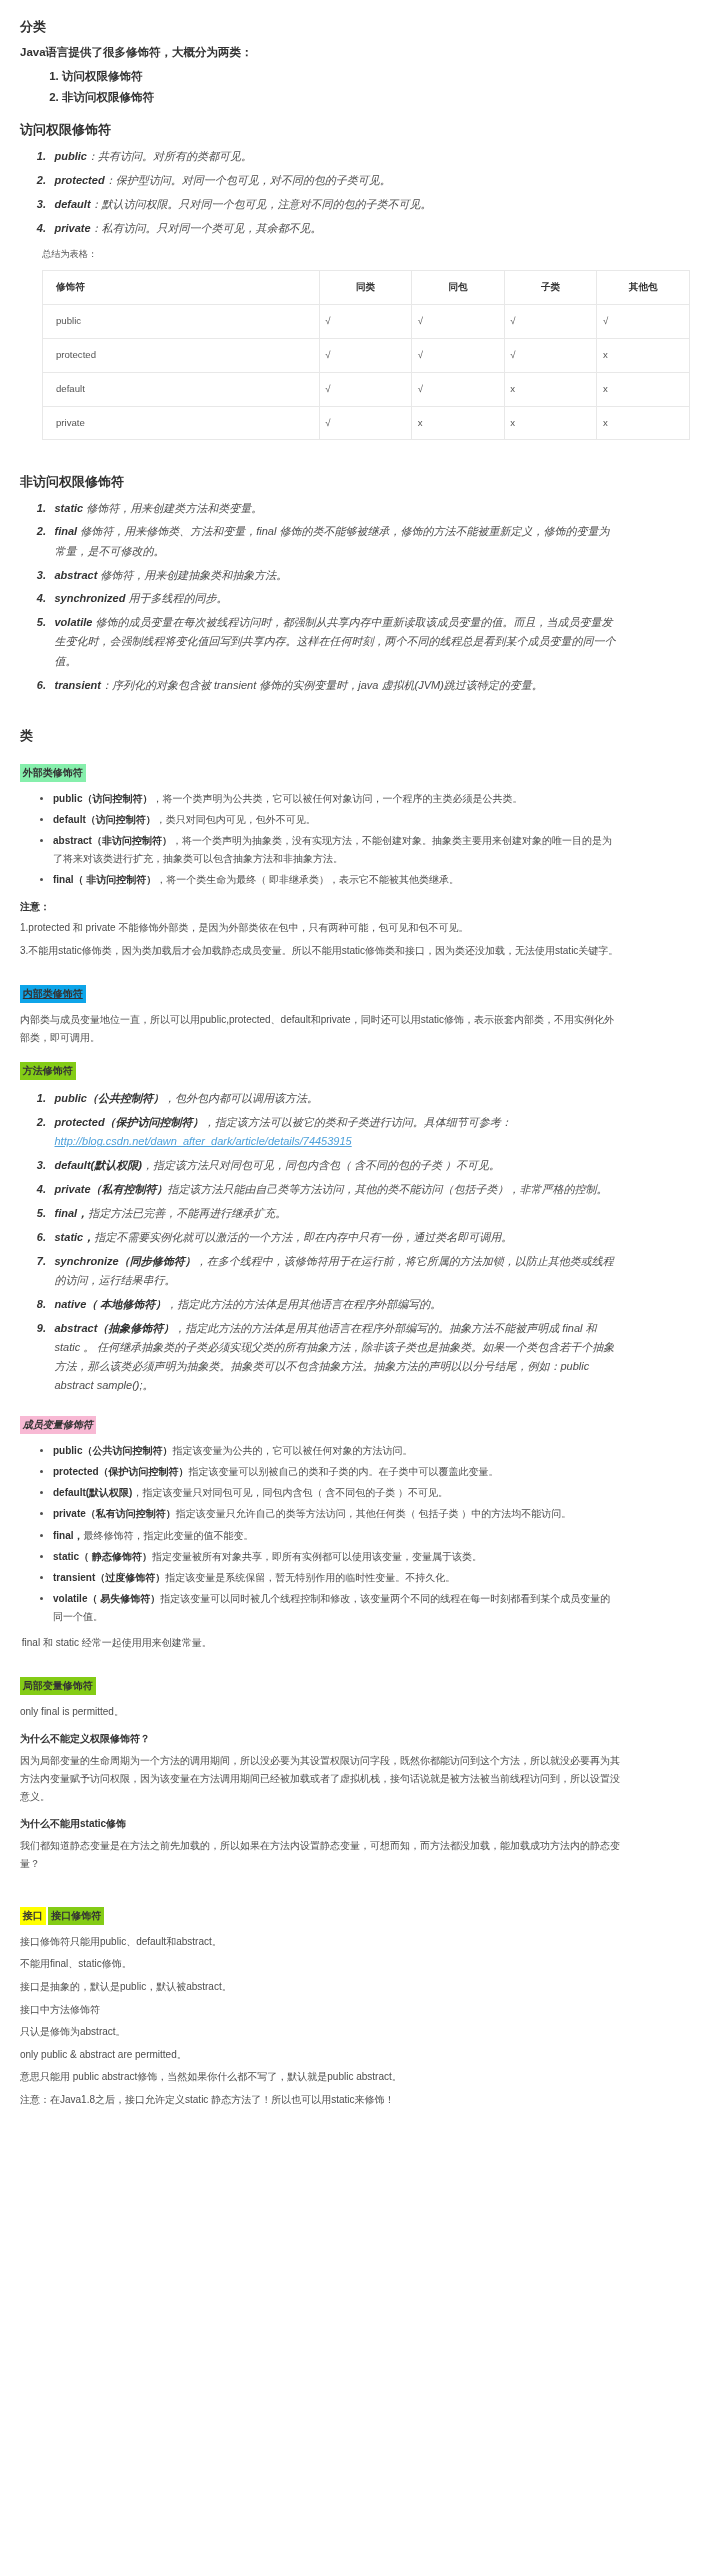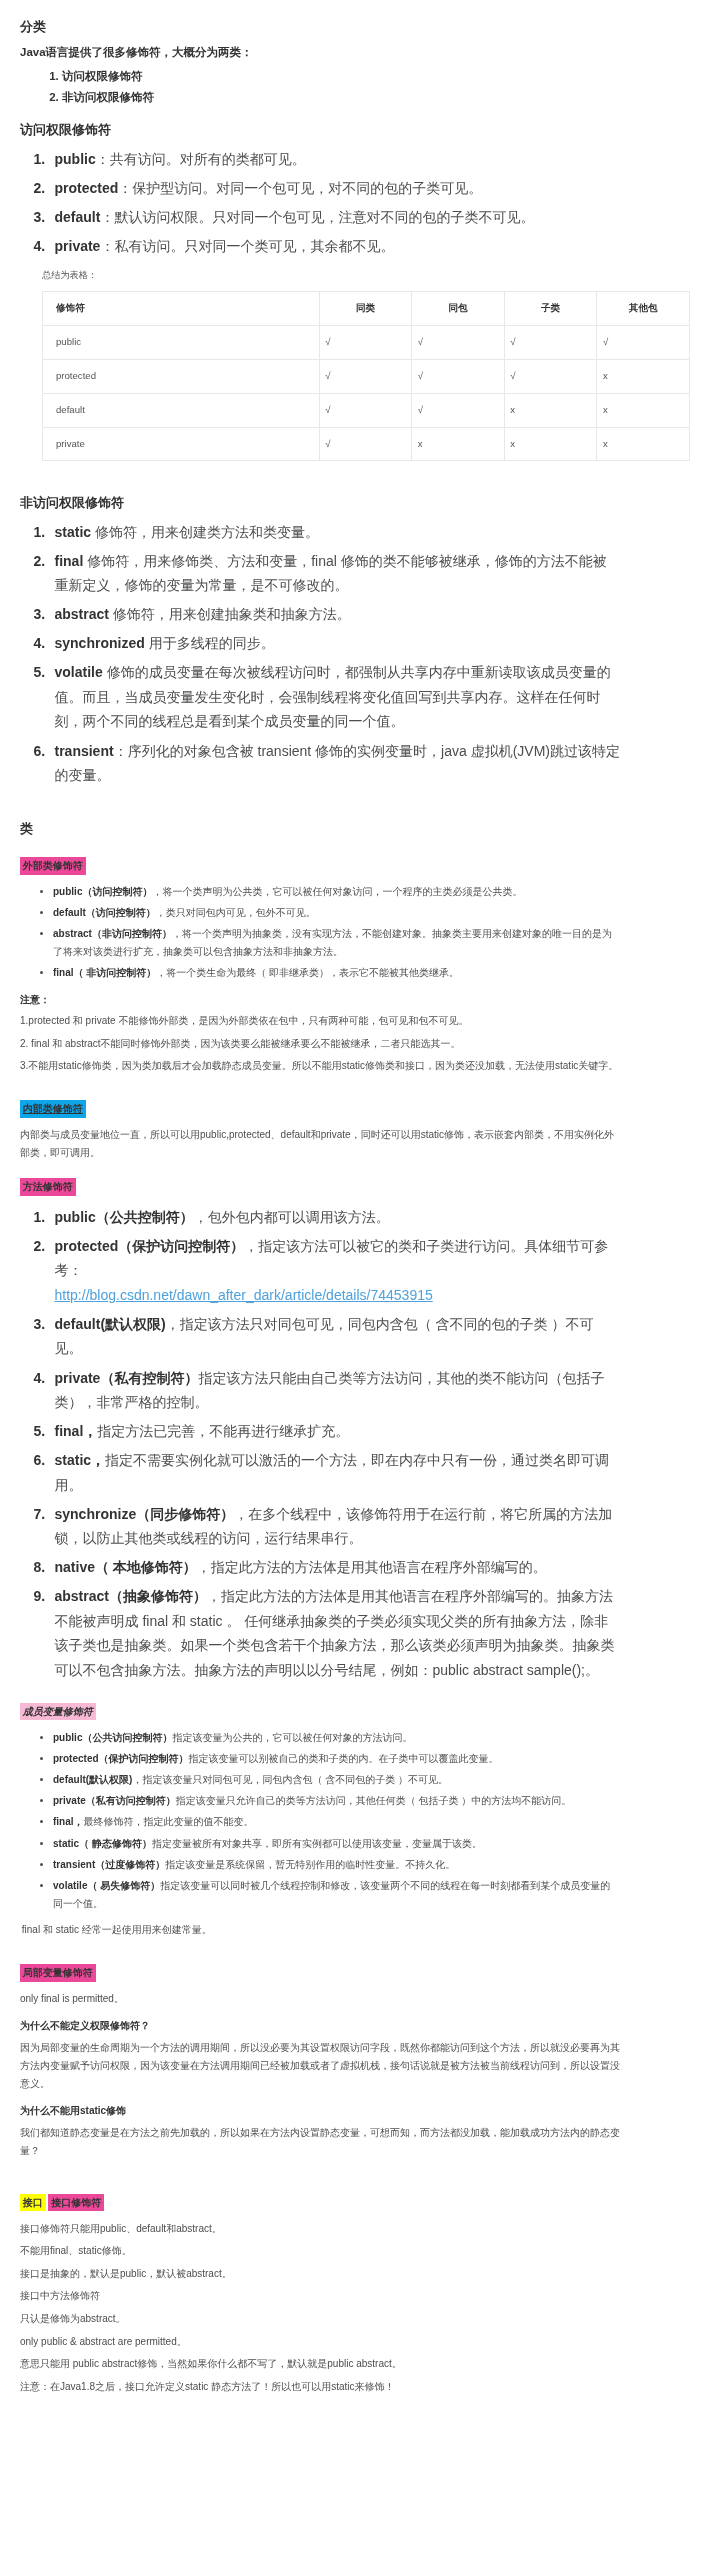--- a/index.html
+++ b/index.html
@@ -43,24 +43,25 @@
     line-height: 1.65;
   }
 
   ol.numlist {
     margin: 5.5px 0 9.2px 0;
     padding-left: 29px;
     list-style: decimal;
   }
   ol.numlist > li {
     margin: 4.6px 0;
-    font-size: 14px;
+    font-size: 11px;
     color: #4d4d4d;
     line-height: 1.75;
     padding-left: 5.5px;
+    font-style: italic;
   }
   ol.numlist > li::marker { font-weight: bold; color: #333; }
   ol.numlist b { color: #333333; font-weight: bold; }
 
   ul.bullets {
     margin: 4.6px 0 9.2px 0;
     padding-left: 33px;
     list-style: disc;
   }
   ul.bullets > li {
@@ -102,24 +103,24 @@
   .hl {
     display: inline-block;
     background: #ffff00;
     color: #333333;
     font-weight: bold;
     font-size: 10px;
     padding: 0.9px 2.8px;
     margin: 11px 0 3.7px 0;
     line-height: 1.6;
   }
-  .hl.green { background: #ec4899; }
+  .hl.green { background: #84cc16; }
   .hl.blue  { background: #0ea5e9; text-decoration: underline; }
   .hl.pink  { background: #f8b9d4; font-style: italic; }
-  .hl.orange{ background: #ec4899; }
+  .hl.orange{ background: #86efac; }
 
   a.link { color: #4ea1db; text-decoration: underline; word-break: break-all; }
   .spacer { height: 9.2px; }
   .spacer.lg { height: 18.4px; }
 </style>
 </head>
 <body>
 
 <div class="page">
 
@@ -234,21 +235,20 @@
     <li>
       <b>abstract（非访问控制符）</b><span>，将一个类声明为抽象类，没有实现方法，不能创建对象。抽象类主要用来创建对象的唯一目的是为了将来对该类进行扩充，抽象类可以包含抽象方法和非抽象方法。</span>
     </li>
     <li>
       <b>final（ 非访问控制符）</b><span>，将一个类生命为最终（ 即非继承类），表示它不能被其他类继承。</span>
     </li>
   </ul>
 
   <p class="note-title">注意：</p>
   <p class="para">1.protected 和 private 不能修饰外部类，是因为外部类依在包中，只有两种可能，包可见和包不可见。</p>
-  <p class="para">2. final 和 abstract不能同时修饰外部类，因为该类要么能被继承要么不能被继承，二者只能选其一。</p>
   <p class="para">3.不能用static修饰类，因为类加载后才会加载静态成员变量。所以不能用static修饰类和接口，因为类还没加载，无法使用static关键字。</p>
 
   <div class="spacer"></div>
 
   <div class="hl blue">内部类修饰符</div>
   <p class="para">内部类与成员变量地位一直，所以可以用public,protected、default和private，同时还可以用static修饰，表示嵌套内部类，不用实例化外部类，即可调用。</p>
 
   <div class="hl green">方法修饰符</div>
 
   <ol class="numlist">

